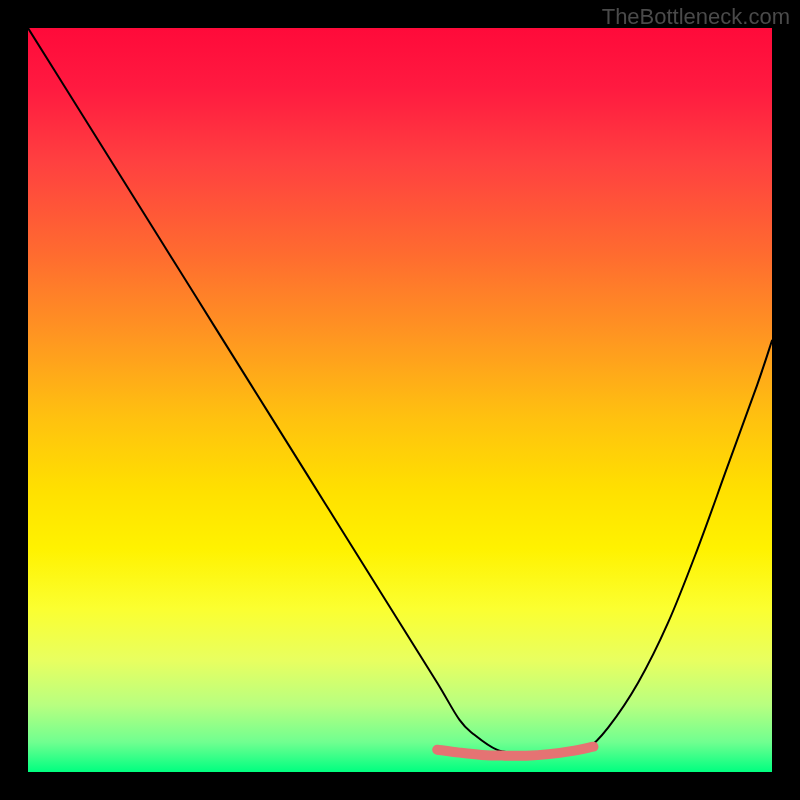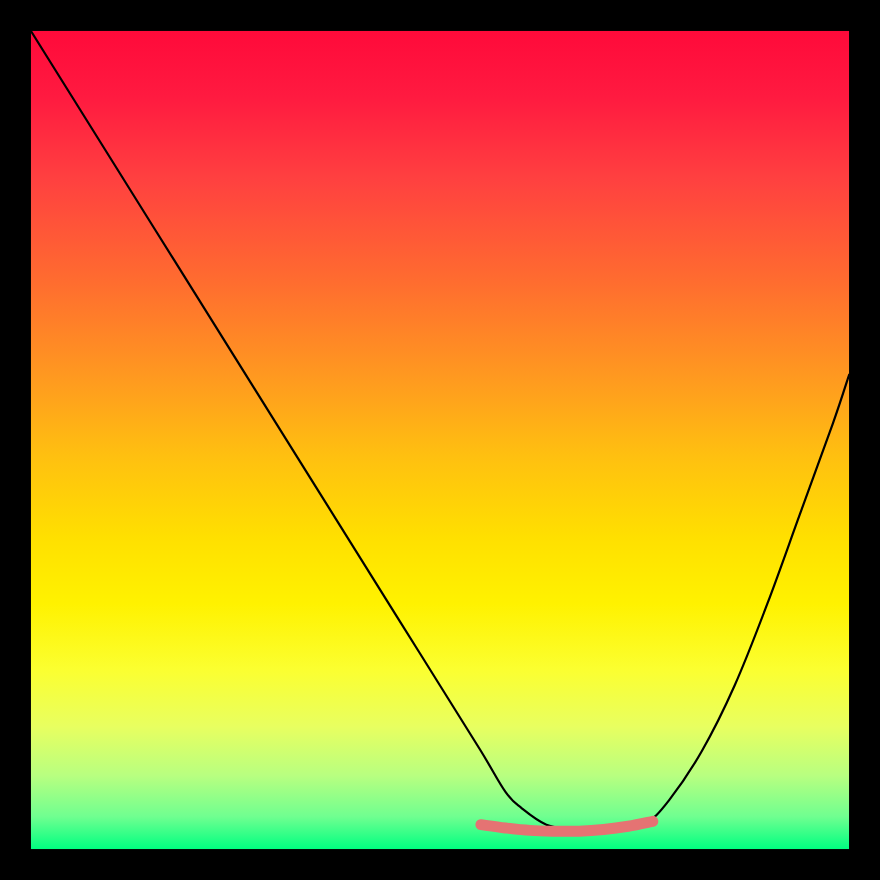--- a/index.html
+++ b/index.html
@@ -60,20 +60,21 @@
     left: 0;
     top: 0;
     width: 100%;
     height: 100%;
   }
 </style>
 </head>
 <body>
 
 <div class="container">
+  <div class="watermark">TheBottleneck.com</div>
   <div class="plot-area">
     <div class="gradient-bg"></div>
     <svg class="curve-svg" viewBox="0 0 744 744" preserveAspectRatio="none">
       <path id="main-curve" fill="none" stroke="#000" stroke-width="2" stroke-linecap="round" d="M 0 0 C 6.696000000000001 10.713599999999996, 23.808 38.09279999999997, 37.2 59.51999999999998 C 50.592000000000006 80.9472, 61.00800000000001 97.61280000000008, 74.4 119.04000000000008 C 87.792 140.46720000000008, 98.208 157.13279999999997, 111.6 178.55999999999995 C 124.99199999999999 199.98719999999992, 135.40800000000002 216.65279999999996, 148.8 238.07999999999998 C 162.192 259.5072, 172.608 276.1728, 186 297.6 C 199.392 319.02720000000005, 209.808 335.69280000000003, 223.2 357.12 C 236.59199999999998 378.5472, 247.00799999999998 395.21279999999996, 260.4 416.64 C 273.792 438.0672, 284.208 454.73280000000005, 297.6 476.16 C 310.992 497.5872, 321.408 514.2528, 334.8 535.68 C 348.192 557.1071999999999, 358.608 573.7728000000001, 372 595.2 C 385.392 616.6272, 398.48640000000006 637.3104000000001, 409.20000000000005 654.72 C 419.91360000000003 672.1296, 424.824 682.5455999999999, 431.52 691.92 C 438.21599999999995 701.2944, 439.70399999999995 701.4431999999999, 446.4 706.8 C 453.096 712.1568, 460.6848 718.332, 468.72 721.68 C 476.75520000000006 725.0279999999999, 483.00480000000005 724.0608, 491.04 725.4 C 499.0752 726.7392, 505.32480000000004 728.85216, 513.36 729.12 C 521.3952 729.38784, 527.6447999999999 728.2272, 535.68 726.888 C 543.7152 725.5488, 549.9648 726.63504, 558 721.68 C 566.0352 716.7249599999999, 570.9456 711.4128, 580.32 699.36 C 589.6944000000001 687.3072000000001, 599.3663999999999 673.4688, 610.0799999999999 654.72 C 620.7936 635.9712000000001, 629.1264 619.3056, 639.84 595.2 C 650.5536000000001 571.0944000000001, 658.8864 548.9232, 669.6 520.8 C 680.3136000000001 492.67679999999996, 688.6464 468.42240000000004, 699.36 438.96000000000004 C 710.0736 409.49760000000003, 721.0848 379.8864, 729.12 357.12 C 737.1552 334.35360000000003, 741.3216 320.5152, 744 312.48"></path>
       <path id="highlight-curve" fill="none" stroke="#e57373" stroke-width="10" stroke-linecap="round" d="M 409.20000000000005 721.68 C 413.21760000000006 722.2156799999999, 423.4848 723.7185599999999, 431.52 724.656 C 439.55519999999996 725.59344, 445.80479999999994 726.3523200000001, 453.84 726.888 C 461.8752 727.42368, 468.1248 727.49808, 476.16 727.632 C 484.19520000000006 727.7659199999999, 490.44480000000004 727.8998399999999, 498.48 727.632 C 506.5152 727.36416, 512.7647999999999 726.9475199999999, 520.8 726.144 C 528.8352 725.3404800000001, 535.0848 724.5072, 543.12 723.168 C 551.1552 721.8288, 561.4224 719.50752, 565.44 718.704"></path>
     </svg>
   </div>
 </div>
 
 </body></html>

